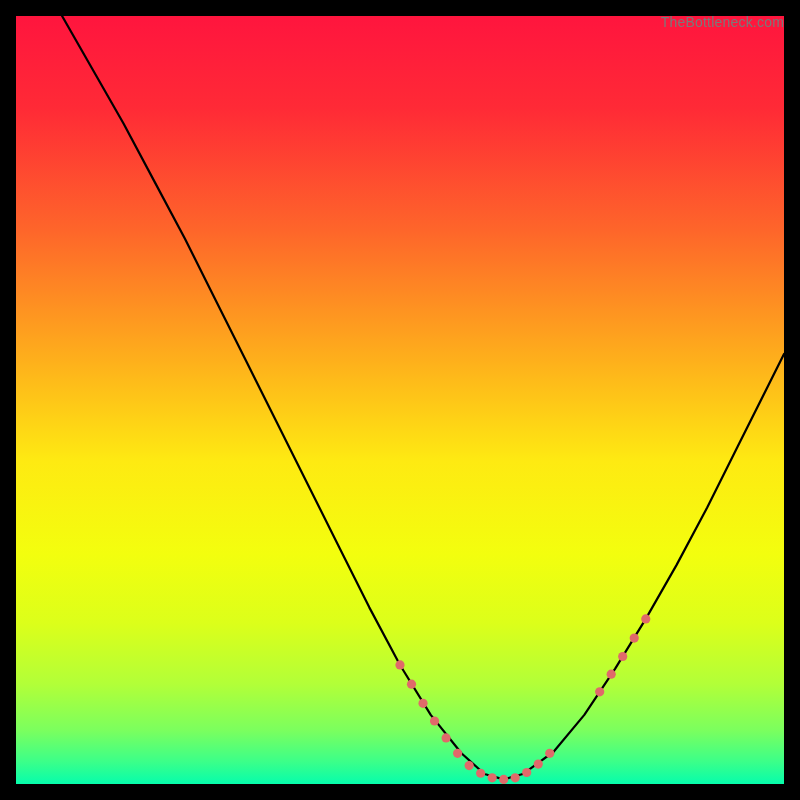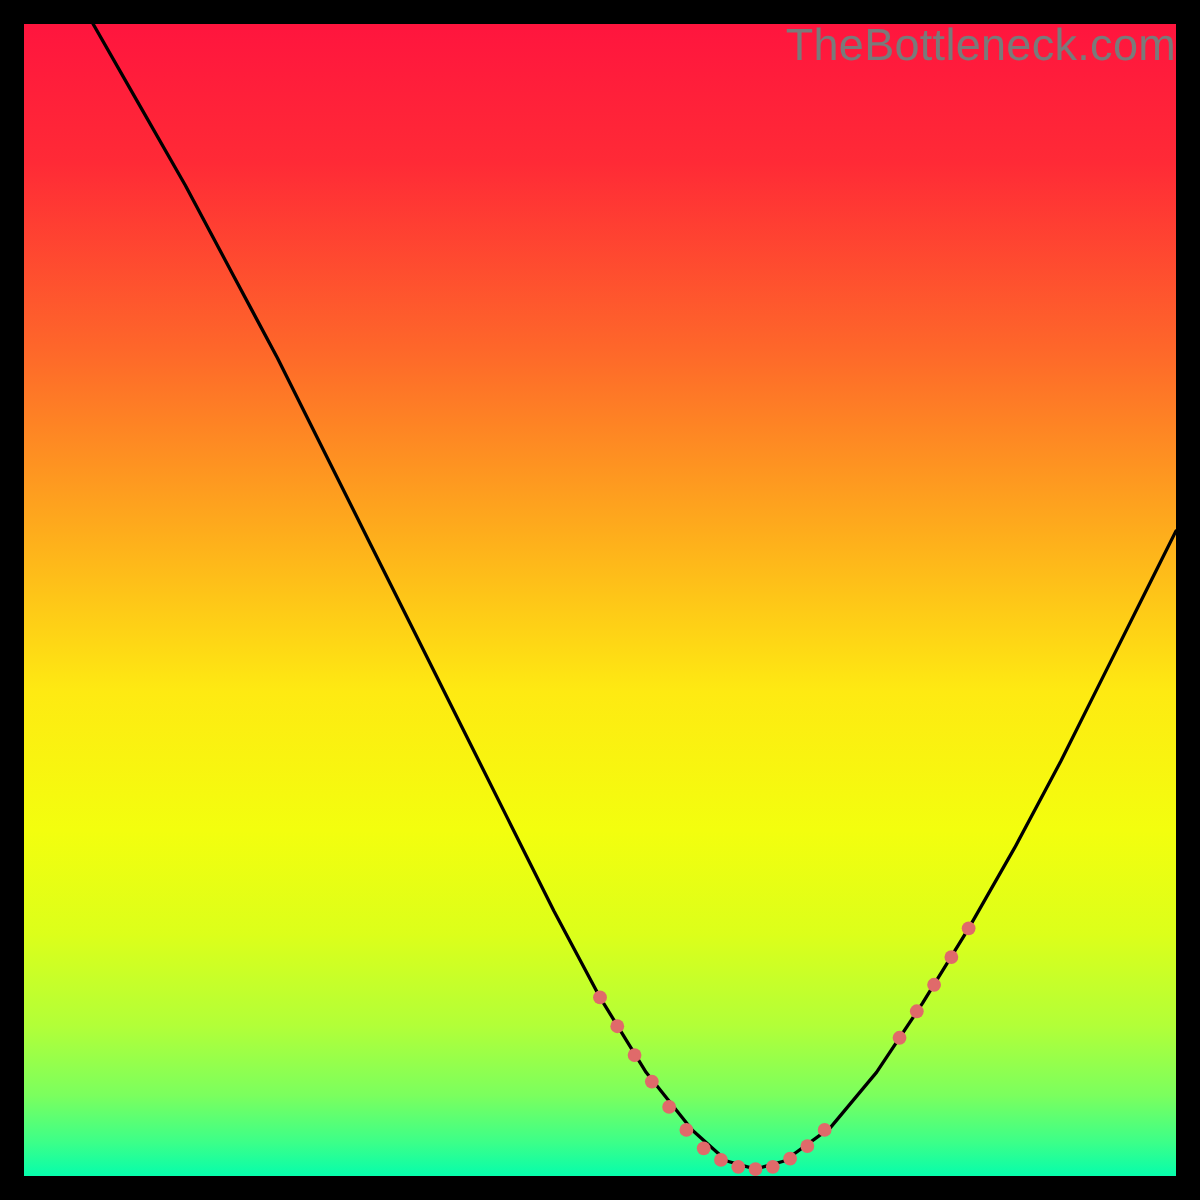--- a/index.html
+++ b/index.html
@@ -24,21 +24,21 @@
     left: 0;
     top: 0;
     width: 768px;
     height: 768px;
   }
   .watermark {
     position: absolute;
     top: -2px;
     right: 0px;
     color: #7a7a7a;
-    font-size: 30px;
+    font-size: 14px;
     font-weight: 500;
     letter-spacing: 0.2px;
     user-select: none;
   }
 </style>
 </head>
 <body>
 
 <div class="frame">
   <svg class="plot" viewBox="0 0 768 768" preserveAspectRatio="none">

